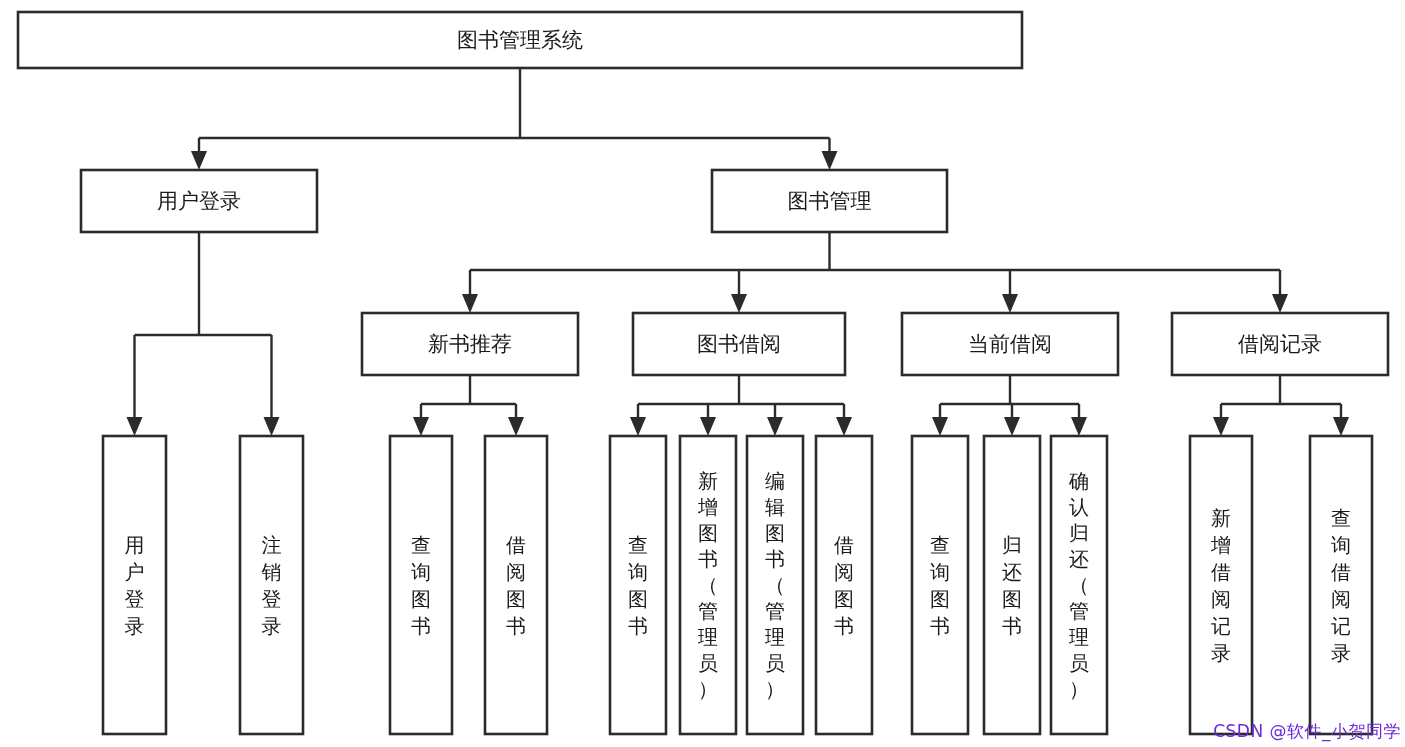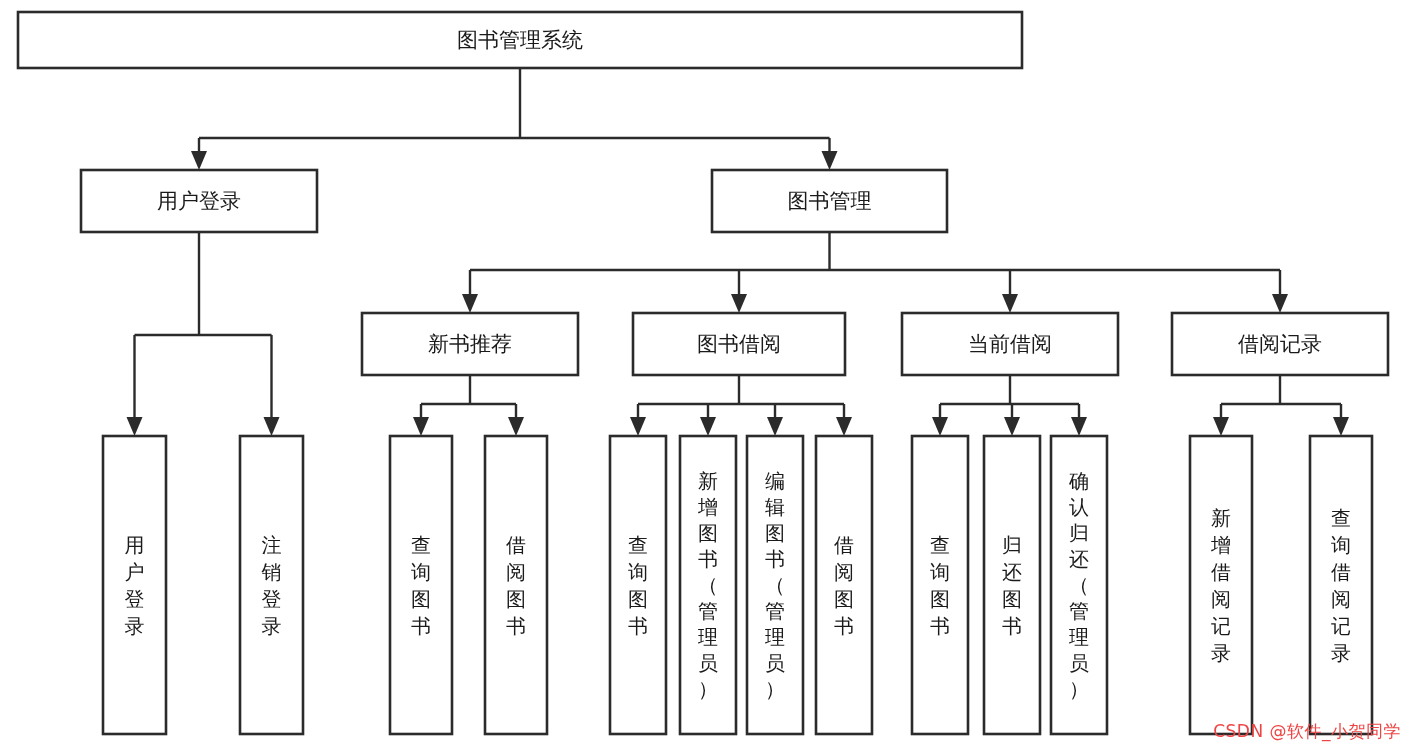--- a/index.html
+++ b/index.html
@@ -61,21 +61,21 @@
     font-size: 20px;
     fill: #1a1a1a;
     text-anchor: middle;
   }
   .watermark-text {
     position: absolute;
     right: 12px;
     bottom: 4px;
     font-family: "DejaVu Sans", "Liberation Sans", sans-serif;
     font-size: 17px;
-    color: #ef4444;
+    color: #6d28d9;
     white-space: nowrap;
     letter-spacing: 0.5px;
     user-select: none;
   }
 </style>
 </head>
 <body>
 
 <div id="diagram-root">
   <svg id="diagram-svg" viewBox="0 0 1405 747">

